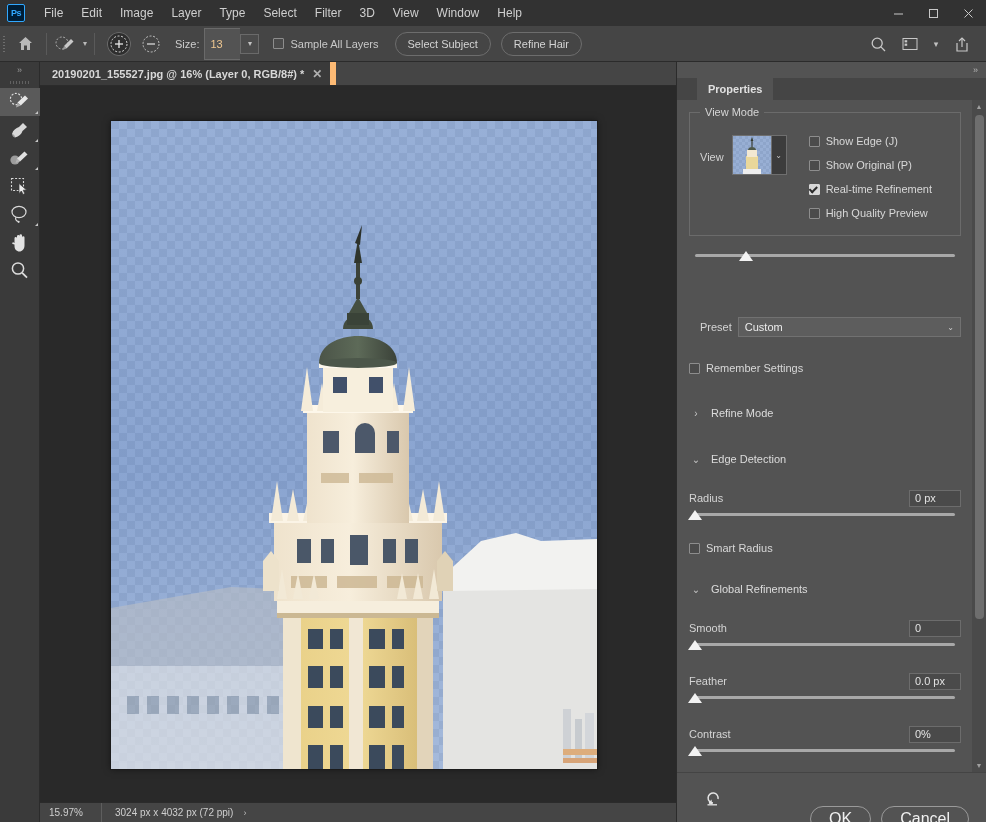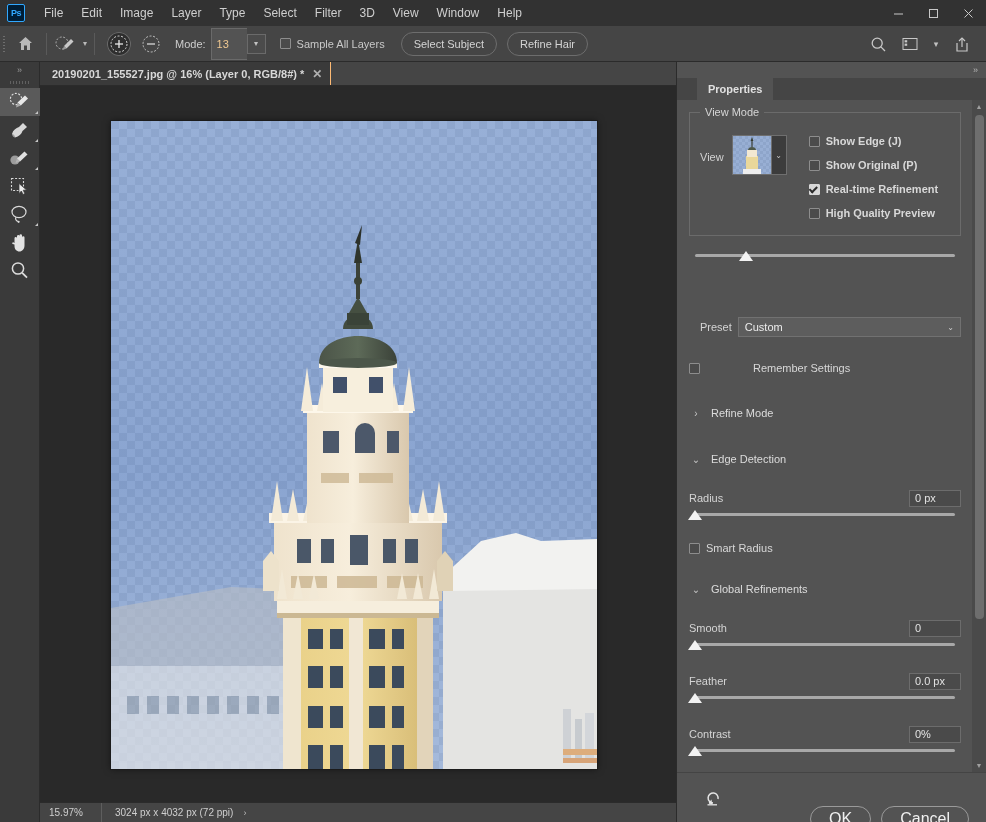--- a/index.html
+++ b/index.html
@@ -144,21 +144,21 @@
   .tabbar {
     position: absolute; left: 40px; top: 62px; width: 636px; height: 24px;
     background: #454545; border-bottom: 1px solid #2b2b2b;
     display: flex; align-items: stretch;
   }
   .doctab {
     background: #3a3a3a;
     display: flex; align-items: center;
     padding: 0 8px 0 12px;
     font-size: 11px; font-weight: bold; color: #d8d8d8;
-    border-right: 1px solid #fdba74;
+    border-right: 6px solid #fdba74;
     white-space: nowrap;
   }
   .tab-close {
     margin-left: 8px; color: #b0b0b0; font-size: 12px; line-height: 1;
   }
 
   
   .workspace {
     position: absolute; left: 40px; top: 86px; width: 636px; height: 716px;
     background: #292929;
@@ -248,21 +248,21 @@
   .view-thumb {
     width: 38px; height: 38px;
     background:
       repeating-conic-gradient(#ffffff 0% 25%, #cfcfcf 0% 50%) 0 0 / 6px 6px;
     position: relative; overflow: hidden;
   }
   .view-thumb-drop {
     width: 15px; display: flex; align-items: center; justify-content: center;
     color: #c4c4c4; font-size: 8px; border-left: 1px solid #6f6f6f;
   }
-  .vm-checks { margin-left: 22px; padding-top: 4px; font-weight: bold; }
+  .vm-checks { margin-left: 22px; padding-top: 4px; }
   .vm-check {
     display: flex; align-items: center; height: 24px;
     font-size: 11px; color: #d8d8d8;
   }
 
   
   .row { margin: 0 12px; position: relative; }
   .row-head {
     display: flex; align-items: center; justify-content: space-between;
     height: 18px;
@@ -406,21 +406,21 @@
 
     <div class="ob-btn">
       <div class="circbtn">
         <svg width="22" height="22" viewBox="0 0 22 22">
           <circle cx="11" cy="11" r="8" fill="none" stroke="#c2c2c2" stroke-width="1" stroke-dasharray="2 1.6"></circle>
           <line x1="7" y1="11" x2="15" y2="11" stroke="#d8d8d8" stroke-width="1.3"></line>
         </svg>
       </div>
     </div>
 
-    <div class="size-label">Mode:</div>
+    <div class="size-label">Size:</div>
     <div class="num-field">13</div>
     <div class="num-drop">
       <span style="font-size:8px;">▾</span>
     </div>
 
     <div class="cb-row">
       <span class="cbox"></span>
       <span>Sample All Layers</span>
     </div>
 
@@ -745,21 +745,21 @@
       </div>
 
       <div class="preset-row" style="margin-top:53px;padding-left:11px;">
         <span class="preset-label">Preset</span>
         <div class="select">
           <span>Custom</span>
           <span class="chev">⌄</span>
         </div>
       </div>
 
-      <div class="plain-check" style="margin-top:22px;gap:47px;">
+      <div class="plain-check" style="margin-top:22px;">
         <span class="cbox"></span>
         <span>Remember Settings</span>
       </div>
 
       <div class="section-head" style="margin-top:26px;">
         <span class="tri">›</span>
         <span>Refine Mode</span>
       </div>
 
       <div class="section-head" style="margin-top:26px;">

